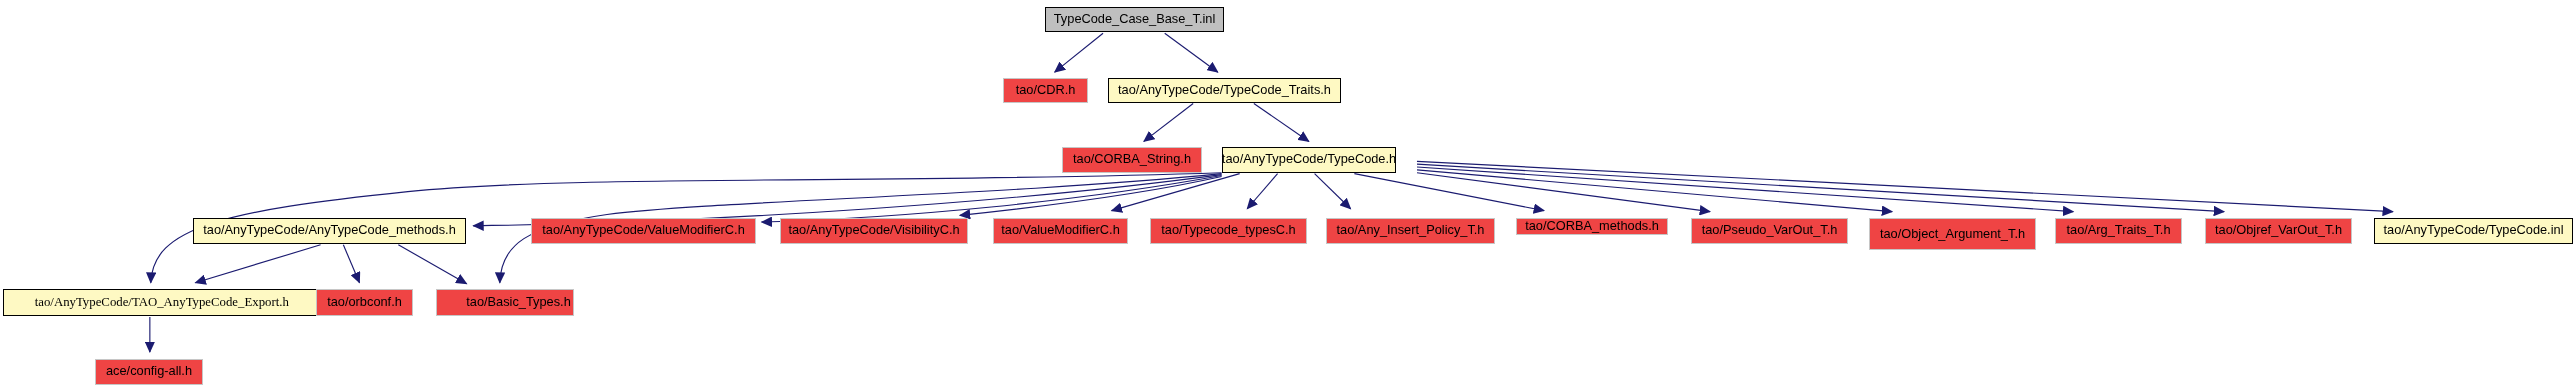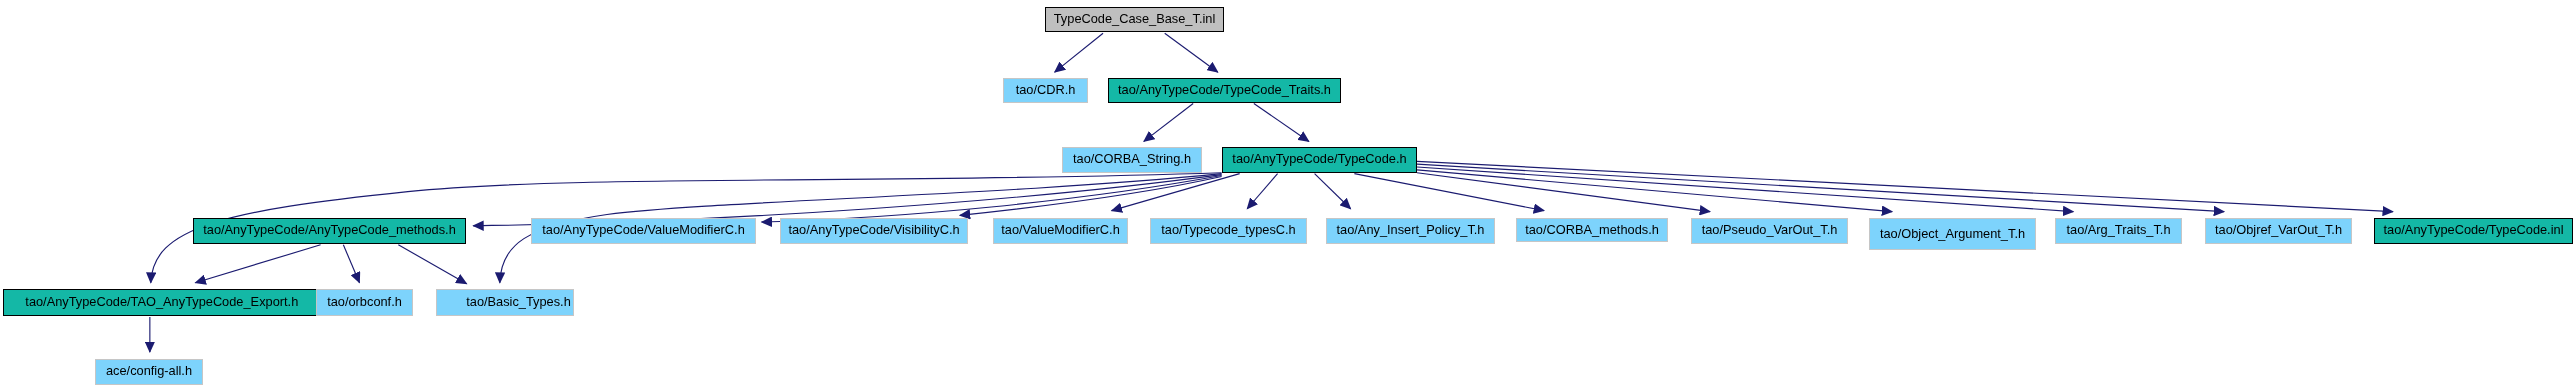--- a/index.html
+++ b/index.html
@@ -31,22 +31,22 @@
     justify-content: center;
     font-size: 12.8px;
     line-height: 1;
     white-space: nowrap;
     color: #000000;
     background: #ffffff;
     border: 0.9px solid #000000;
     z-index: 2;
   }
   .node.main   { background: #bfbfbf; border-color: #000000; }
-  .node.linked { background: #14b8a6; border-color: #000000; }
-  .node.plain  { background: #7dd3fc; border-color: #c6c6c6; }
+  .node.linked { background: #fef9c3; border-color: #000000; }
+  .node.plain  { background: #ef4444; border-color: #c6c6c6; }
   .node .node-label { pointer-events: none; }
 </style>
 </head>
 <body>
 
 <div class="graph-canvas">
   <svg class="edge-layer" id="edge-svg" width="2576" height="390" viewBox="0 0 2716 411" xmlns="http://www.w3.org/2000/svg">
       <defs>
         <marker id="arrow" markerUnits="userSpaceOnUse" markerWidth="13" markerHeight="11" refX="11" refY="5.5" orient="auto">
           <path d="M0,0 L12,5.5 L0,11 z" fill="#1b1b70"></path>
@@ -81,60 +81,60 @@
       </div>
       <div class="node plain" style="left: 1003px; top: 78px; width: 85px; height: 25px;">
         <span class="node-label">tao/CDR.h</span>
       </div>
       <div class="node linked" style="left: 1108px; top: 78px; width: 233px; height: 25px;">
         <span class="node-label">tao/AnyTypeCode/TypeCode_Traits.h</span>
       </div>
       <div class="node plain" style="left: 1062px; top: 147px; width: 140px; height: 25.6px;">
         <span class="node-label">tao/CORBA_String.h</span>
       </div>
-      <div class="node linked" style="left: 1222px; top: 147px; width: 195px; height: 25.6px;">
+      <div class="node linked" style="left: 1222px; top: 147px; width: 174px; height: 25.6px;">
         <span class="node-label">tao/AnyTypeCode/TypeCode.h</span>
       </div>
       <div class="node linked" style="left: 193px; top: 218px; width: 273px; height: 25.6px;">
         <span class="node-label">tao/AnyTypeCode/AnyTypeCode_methods.h</span>
       </div>
       <div class="node plain" style="left: 531px; top: 218px; width: 225px; height: 25.6px;">
         <span class="node-label">tao/AnyTypeCode/ValueModifierC.h</span>
       </div>
       <div class="node plain" style="left: 780px; top: 218px; width: 188px; height: 25.6px;">
         <span class="node-label">tao/AnyTypeCode/VisibilityC.h</span>
       </div>
       <div class="node plain" style="left: 993px; top: 218px; width: 135px; height: 25.6px;">
         <span class="node-label">tao/ValueModifierC.h</span>
       </div>
       <div class="node plain" style="left: 1150px; top: 218px; width: 157px; height: 25.6px;">
         <span class="node-label">tao/Typecode_typesC.h</span>
       </div>
       <div class="node plain" style="left: 1326px; top: 218px; width: 169px; height: 25.6px;">
         <span class="node-label">tao/Any_Insert_Policy_T.h</span>
       </div>
-      <div class="node plain" style="left: 1516px; top: 218px; width: 152px; height: 24px;">
+      <div class="node plain" style="left: 1516px; top: 218px; width: 152px; height: 17px;">
         <span class="node-label">tao/CORBA_methods.h</span>
       </div>
       <div class="node plain" style="left: 1691px; top: 218px; width: 157px; height: 25.6px;">
         <span class="node-label">tao/Pseudo_VarOut_T.h</span>
       </div>
       <div class="node plain" style="left: 1869px; top: 218px; width: 167px; height: 32px; text-align: center;">
         <span class="node-label">tao/Object_Argument_T.h</span>
       </div>
       <div class="node plain" style="left: 2055px; top: 218px; width: 127px; height: 25.6px;">
         <span class="node-label">tao/Arg_Traits_T.h</span>
       </div>
       <div class="node plain" style="left: 2205px; top: 218px; width: 147px; height: 25.6px; justify-content: center;">
         <span class="node-label">tao/Objref_VarOut_T.h</span>
       </div>
       <div class="node linked" style="left: 2374px; top: 218px; width: 199px; height: 25.6px;">
         <span class="node-label">tao/AnyTypeCode/TypeCode.inl</span>
       </div>
-      <div class="node linked" style="left: 2.8px; top: 289px; width: 318px; height: 26.6px;">
+      <div class="node linked" style="left: 2.8px; top: 289px; width: 318px; height: 26.6px; font-family: Liberation Serif, serif;">
         <span class="node-label">tao/AnyTypeCode/TAO_AnyTypeCode_Export.h</span>
       </div>
       <div class="node plain" style="left: 316px; top: 289px; width: 97px; height: 26.6px;">
         <span class="node-label">tao/orbconf.h</span>
       </div>
       <div class="node plain" style="left: 436px; top: 289px; width: 138px; height: 26.6px; padding-left: 27px;">
         <span class="node-label">tao/Basic_Types.h</span>
       </div>
       <div class="node plain" style="left: 95px; top: 359px; width: 108px; height: 25.6px;">
         <span class="node-label">ace/config-all.h</span>

